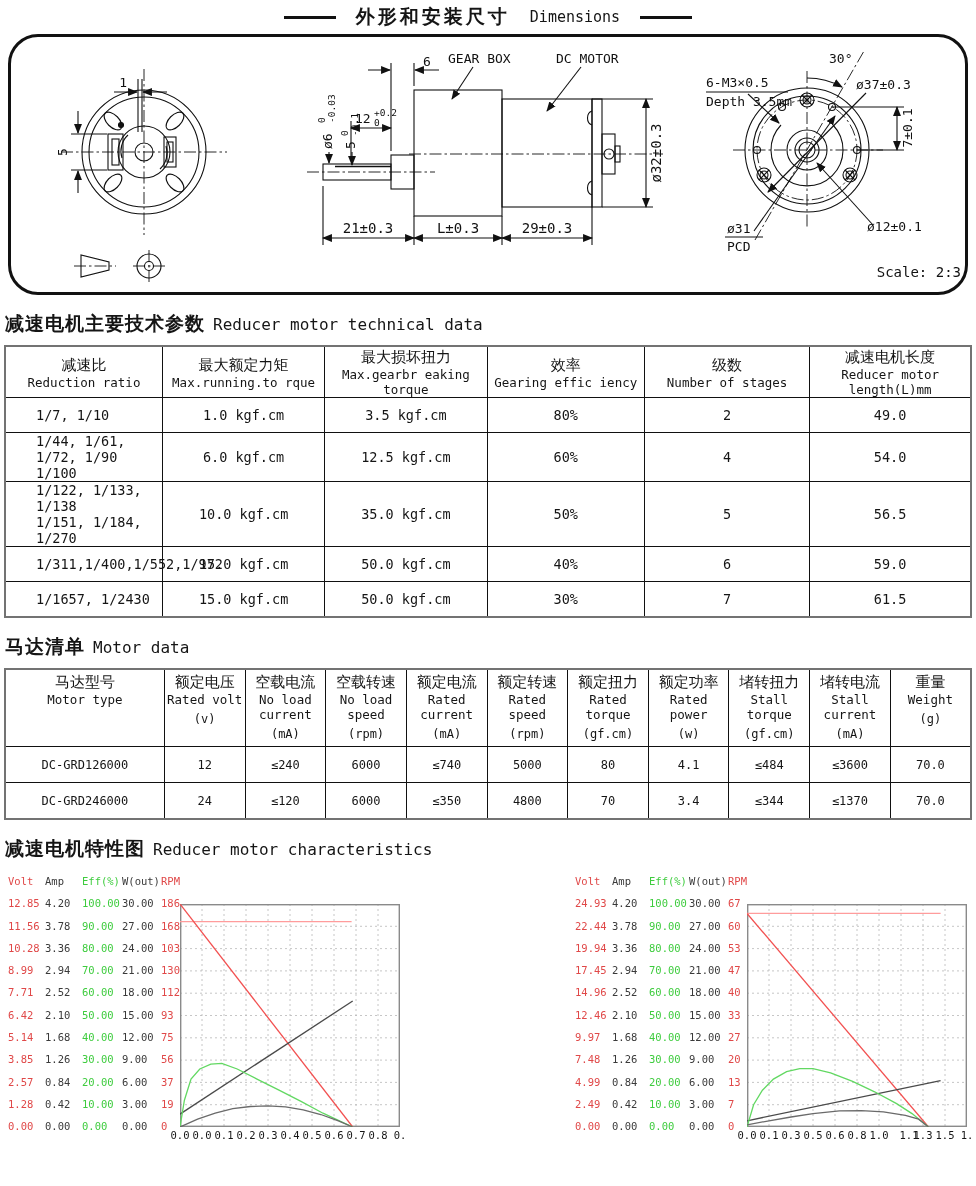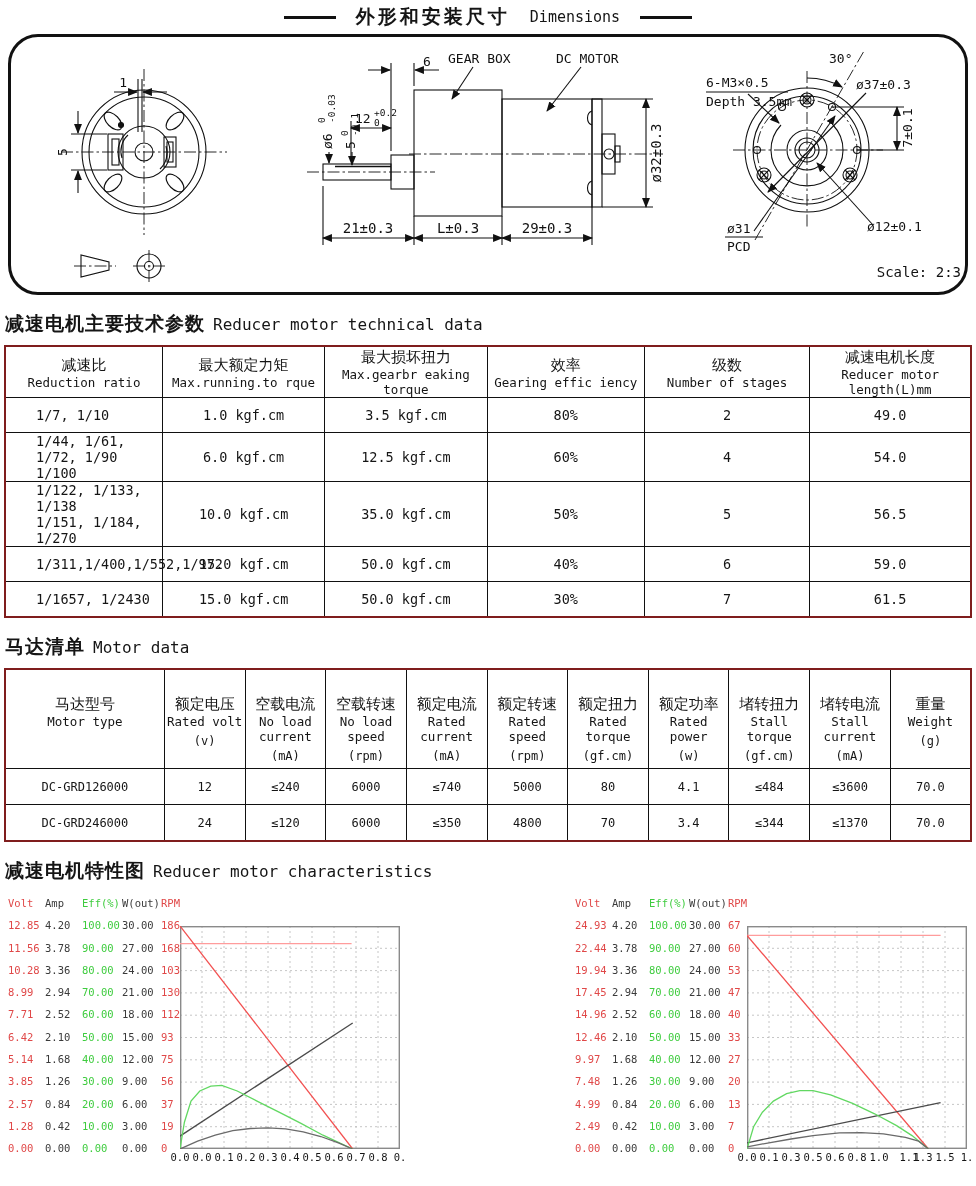--- a/index.html
+++ b/index.html
@@ -16,25 +16,25 @@
   .dtxt2{font-size:14px;}
   .tol{font-size:9.5px;}
   .cl{stroke-dasharray:12 3 2.5 3;stroke-width:0.9;}
   
   .sec-title{margin:16px 5px 8px 5px;}
   .sec-title .cn{font-size:19px;letter-spacing:1px;}
   .sec-title .en{font-size:16px;margin-left:8px;}
   
   table{border-collapse:collapse;width:968px;margin:0 4px;table-layout:fixed;}
   th,td{border:1px solid #111;text-align:center;font-weight:normal;padding:0;}
-  table{border:2px solid #7f1d1d;}
+  table{border:2px solid #737373;}
   #t1 th{height:44px;}
   #t1 td{height:34px;font-size:13.5px;}
   #t1 td.l{text-align:left;padding-left:30px;line-height:16px;}
-  #t2 th{height:70px;vertical-align:top;padding-top:24px;}
+  #t2 th{height:70px;vertical-align:top;padding-top:2px;}
   #t2 td{height:35px;font-size:12px;}
   .hcn{font-size:15px;font-family:"DejaVu Sans","Liberation Sans",sans-serif;line-height:20px;}
   .hen{font-size:12.5px;line-height:15px;}
   .hunit{font-size:12px;line-height:24px;}
   
   .charts{position:relative;height:305px;margin-top:4px;}
   .chart{position:absolute;top:0;width:405px;height:300px;}
   .chart.c0{left:0;}
   .chart.c1{left:567px;}
   .ctable{position:absolute;left:8px;top:0;display:grid;grid-template-columns:37px 37px 40px 39px 22px;grid-auto-rows:22.3px;}

